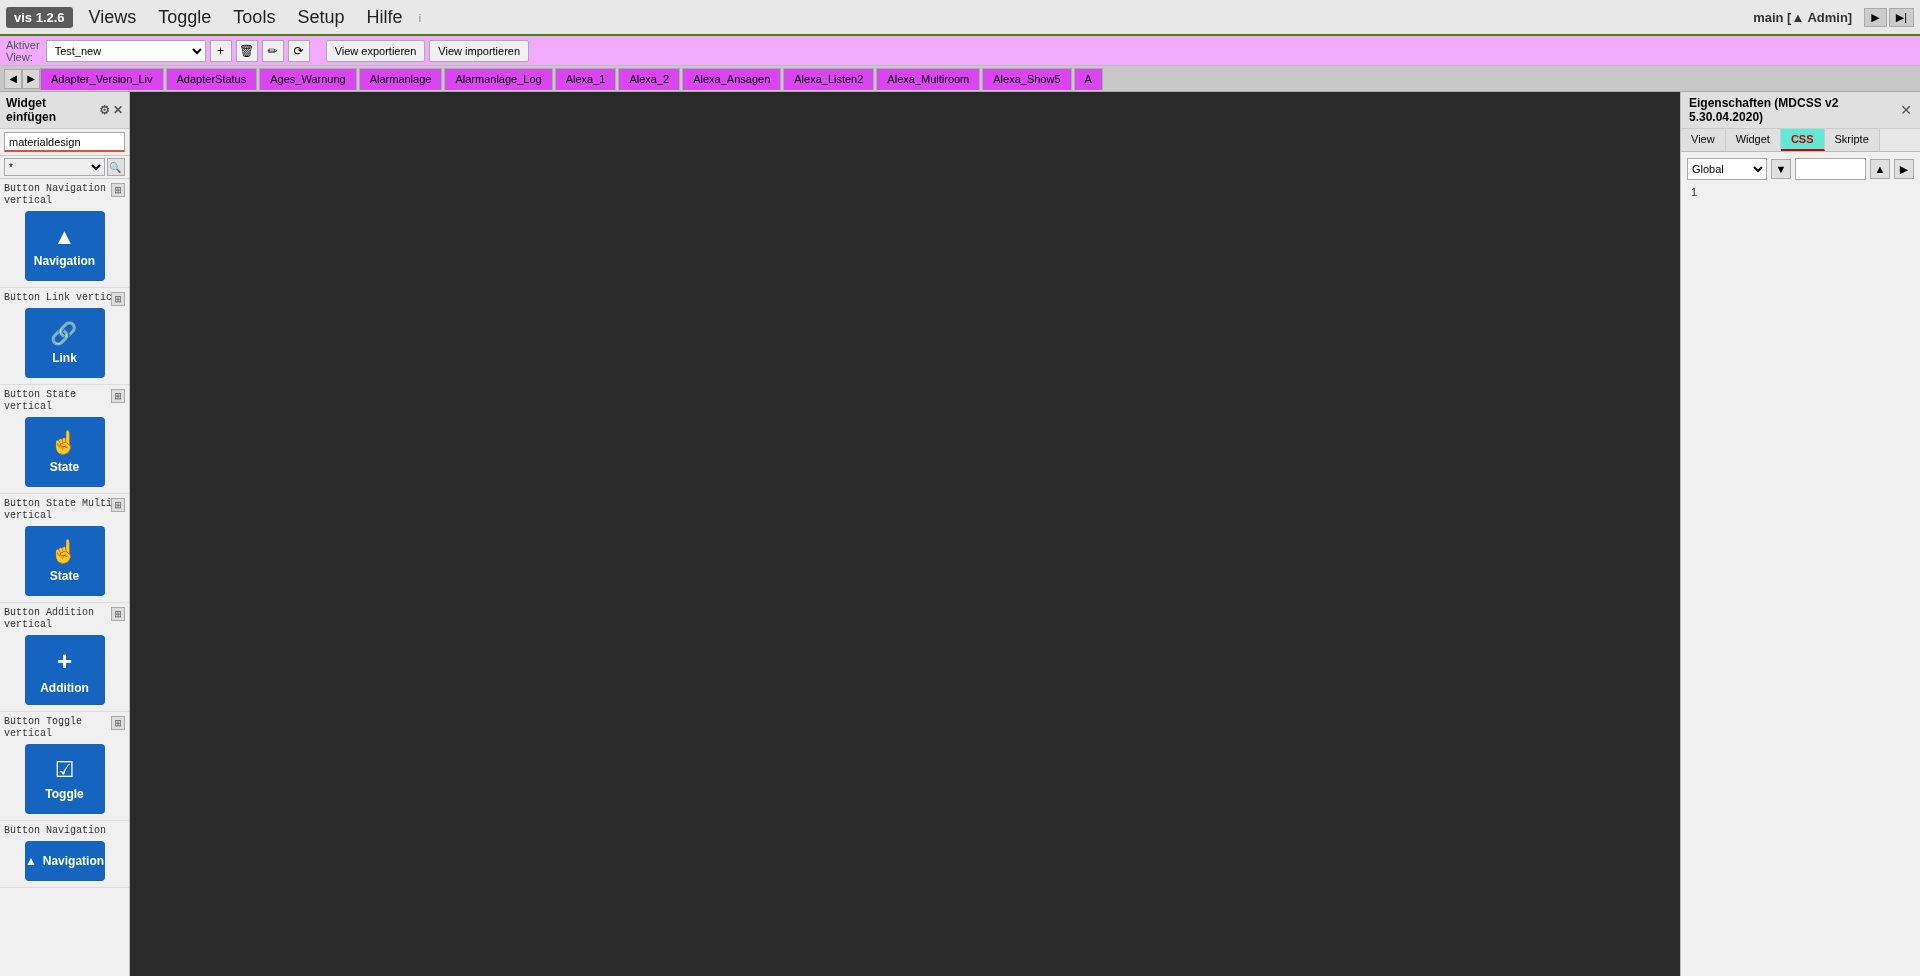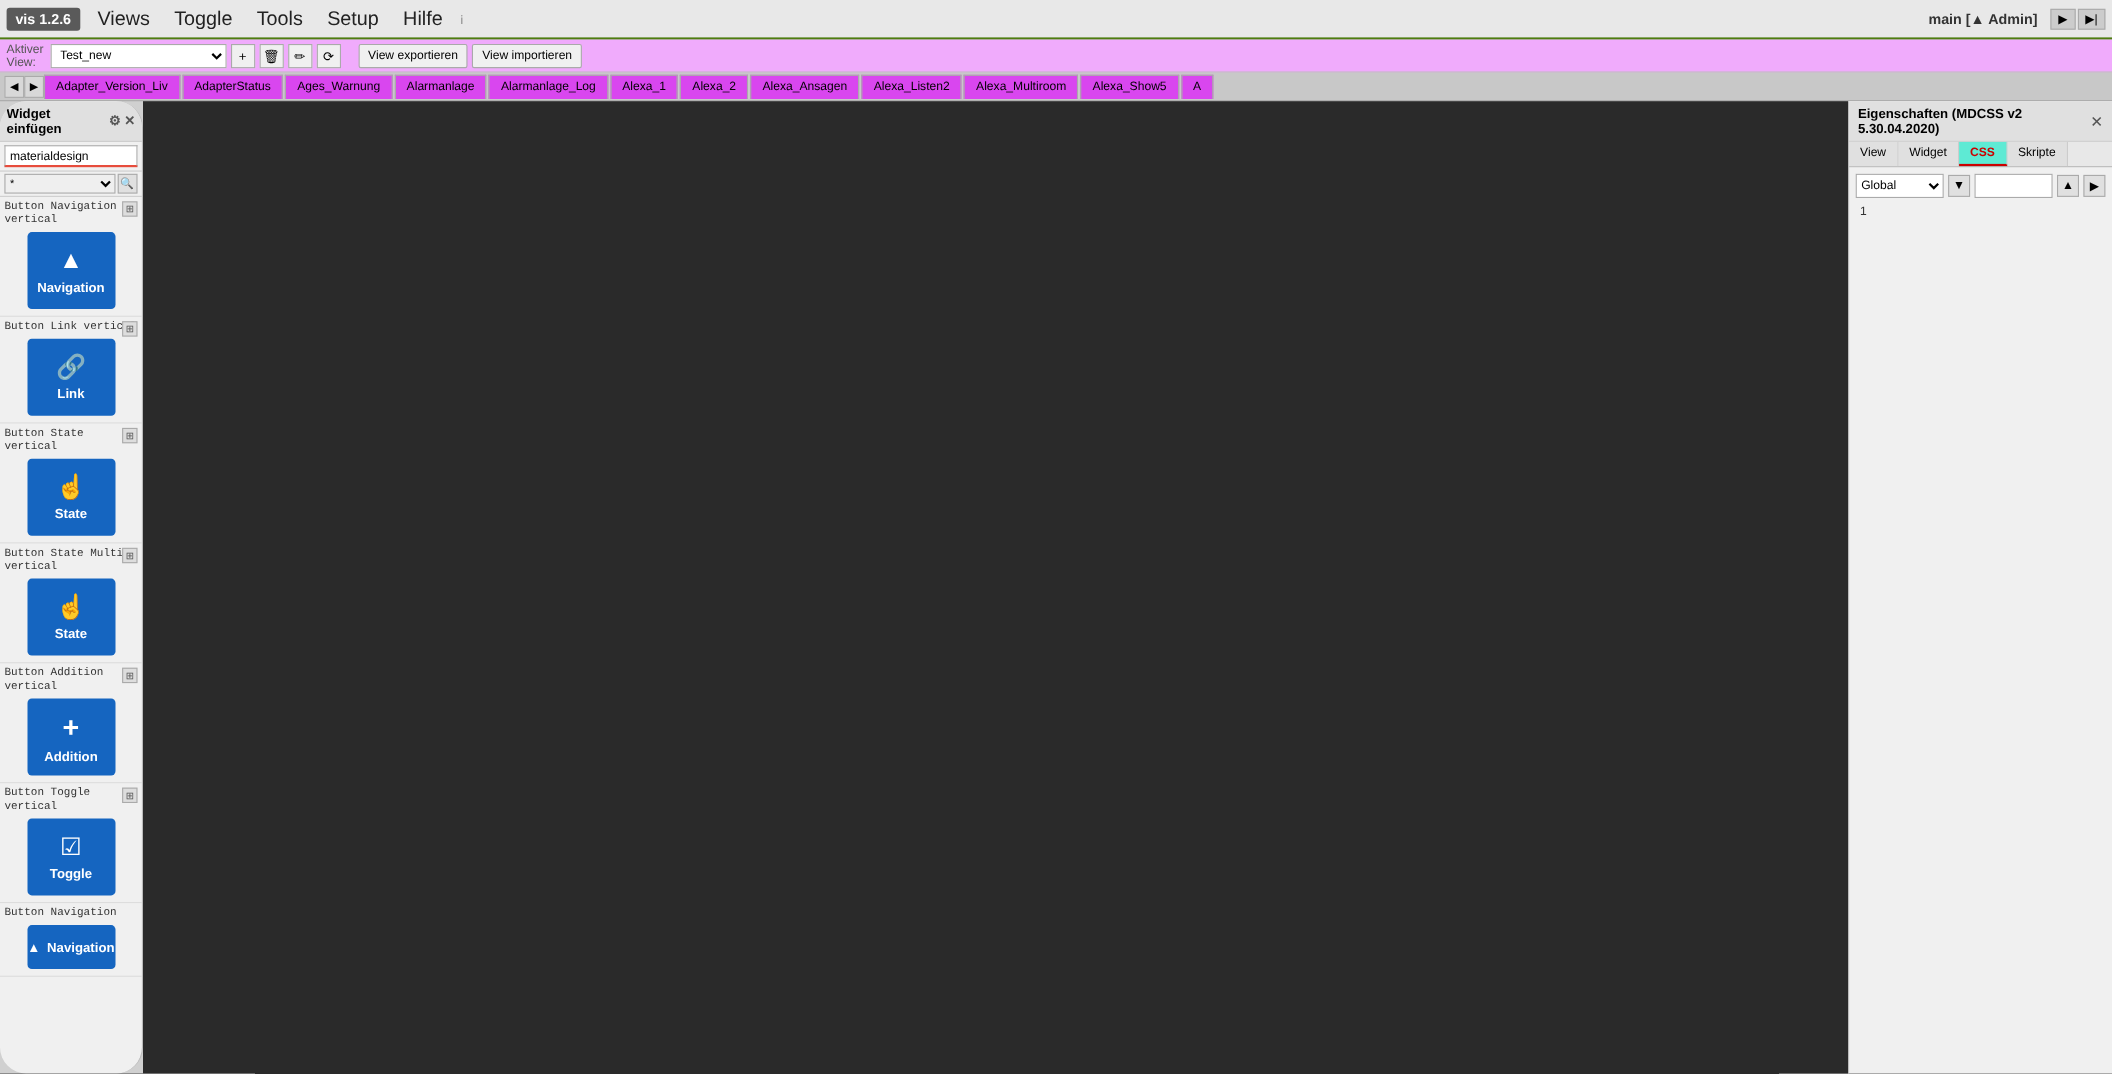--- a/index.html
+++ b/index.html
@@ -62,21 +62,21 @@
     }
 
     
     #main-content {
       display: flex; height: calc(976px - 36px - 30px - 26px);
     }
 
     
     #sidebar {
       width: 130px; background: #f0f0f0; border-right: 1px solid #bbb;
-      display: flex; flex-direction: column; overflow-y: auto; flex-shrink: 0; border-radius: 24px;
+      display: flex; flex-direction: column; overflow-y: auto; flex-shrink: 0;
     }
     #sidebar-header {
       display: flex; align-items: center; justify-content: space-between;
       padding: 4px 6px; background: #e0e0e0; border-bottom: 1px solid #ccc;
       font-size: 12px; font-weight: bold;
     }
     .sidebar-header-icons { display: flex; gap: 3px; }
     .sidebar-header-icon { cursor: pointer; font-size: 12px; color: #555; }
     .sidebar-search {
       padding: 3px 4px; border-bottom: 1px solid #ccc;

